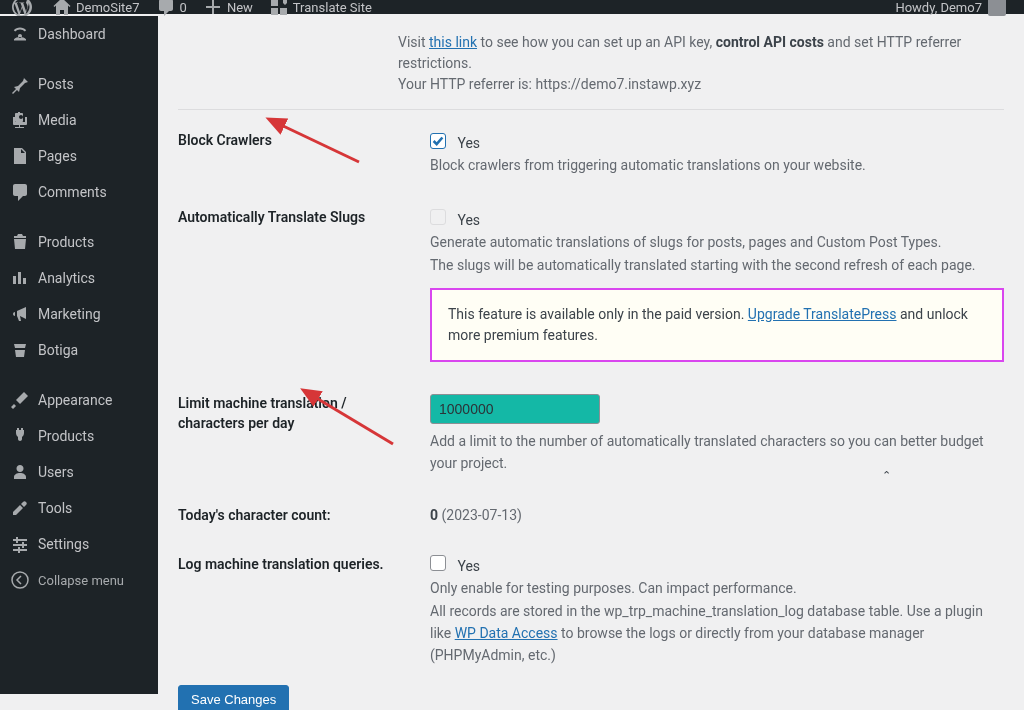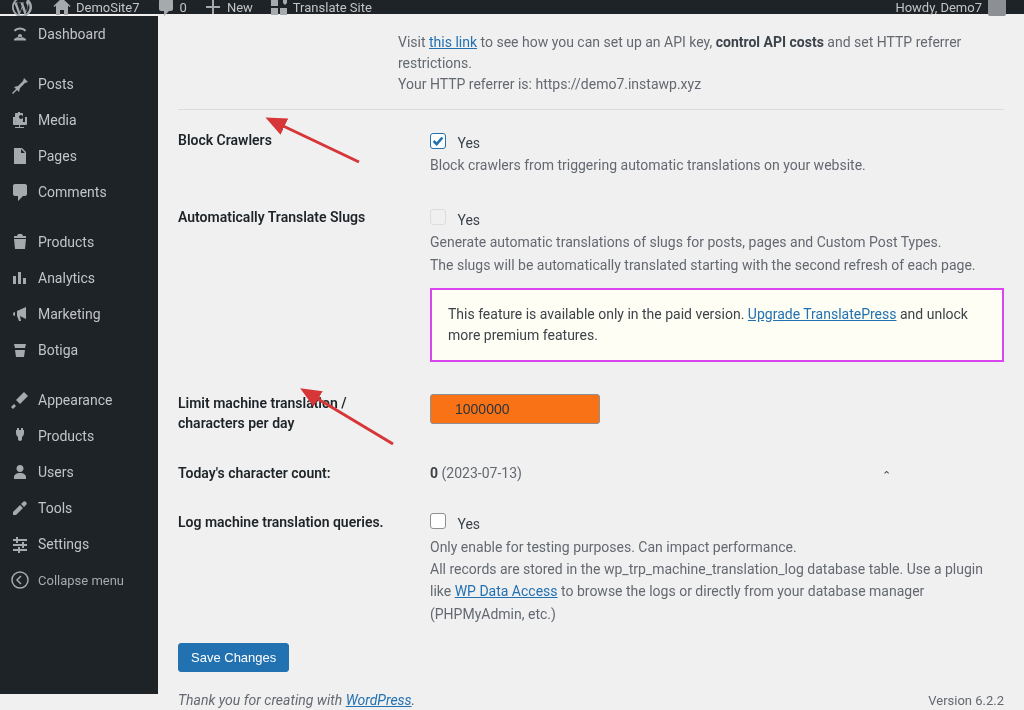--- a/index.html
+++ b/index.html
@@ -31,21 +31,21 @@
 
 .checkbox { width: 16px; height: 16px; border: 1px solid #8c8f94; border-radius: 3px; margin-right: 8px; display: inline-flex; align-items: center; justify-content: center; background: #fff; cursor: pointer; flex-shrink: 0; }
 .checkbox.checked { background: #fff; border-color: #2271b1; }
 .checkbox.checked svg { width: 14px; height: 14px; fill: none; stroke: #2271b1; stroke-width: 3; }
 .checkbox.disabled { background: #f0f0f1; border-color: #dcdcde; cursor: default; }
 .checkbox-label { color: #3c434a; }
 
 .notice-box { border: 2px solid #d946ef; background: #fffef5; padding: 14px 16px; margin-top: 12px; color: #3c434a; line-height: 1.5; }
 .notice-box a { color: #2271b1; text-decoration: underline; }
 
-input.text-input { height: 30px; padding: 0 24px; border: 1px solid #8c8f94; border-radius: 3px; font-size: 14px; width: 170px; background: #f97316; color: #2c3338; }
+input.text-input { height: 30px; padding: 0 8px; border: 1px solid #8c8f94; border-radius: 3px; font-size: 14px; width: 170px; background: #14b8a6; color: #2c3338; }
 
 a.link { color: #2271b1; text-decoration: underline; }
 
 .button-primary { background: #2271b1; color: #fff; border: 1px solid #2271b1; border-radius: 3px; padding: 6px 12px; font-size: 13px; cursor: pointer; }
 
 .topdesc { font-size: 14px; color: #646970; line-height: 1.5; padding-left: 220px; }
 .topdesc a { color: #2271b1; text-decoration: underline; }
 
 .footer-row { display: flex; justify-content: space-between; align-items: center; padding: 20px 0 6px 0; color: #646970; font-style: italic; font-size: 14px; }
 .footer-row .ver { font-style: normal; font-size: 13px; color: #646970; }
@@ -275,20 +275,21 @@
           <span>This feature is available only in the paid version. </span><a>Upgrade TranslatePress</a><span> and unlock more premium features.</span>
         </div>
       </div>
     </div>
 
     
     <div class="form-row">
       <div style="width:220px;flex-shrink:0;font-weight:600;font-size:14px;color:#1d2327;line-height:1.4;">Limit machine translation / characters per day</div>
       <div style="flex:1;font-size:14px;color:#646970;line-height:1.6;">
         <input class="text-input" type="text" value="1000000" style="">
+        <div class="desc" style="margin-top:6px;">Add a limit to the number of automatically translated characters so you can better budget your project.</div>
       </div>
     </div>
 
     <span class="caret" style="left:724px; top:437px;">⌃</span>
 
     
     <div class="form-row">
       <div style="width:220px;flex-shrink:0;font-weight:600;font-size:14px;color:#1d2327;">Today's character count:</div>
       <div style="flex:1;font-size:14px;color:#646970;">
         <b style="color:#3c434a">0</b><span> (2023-07-13)</span>

